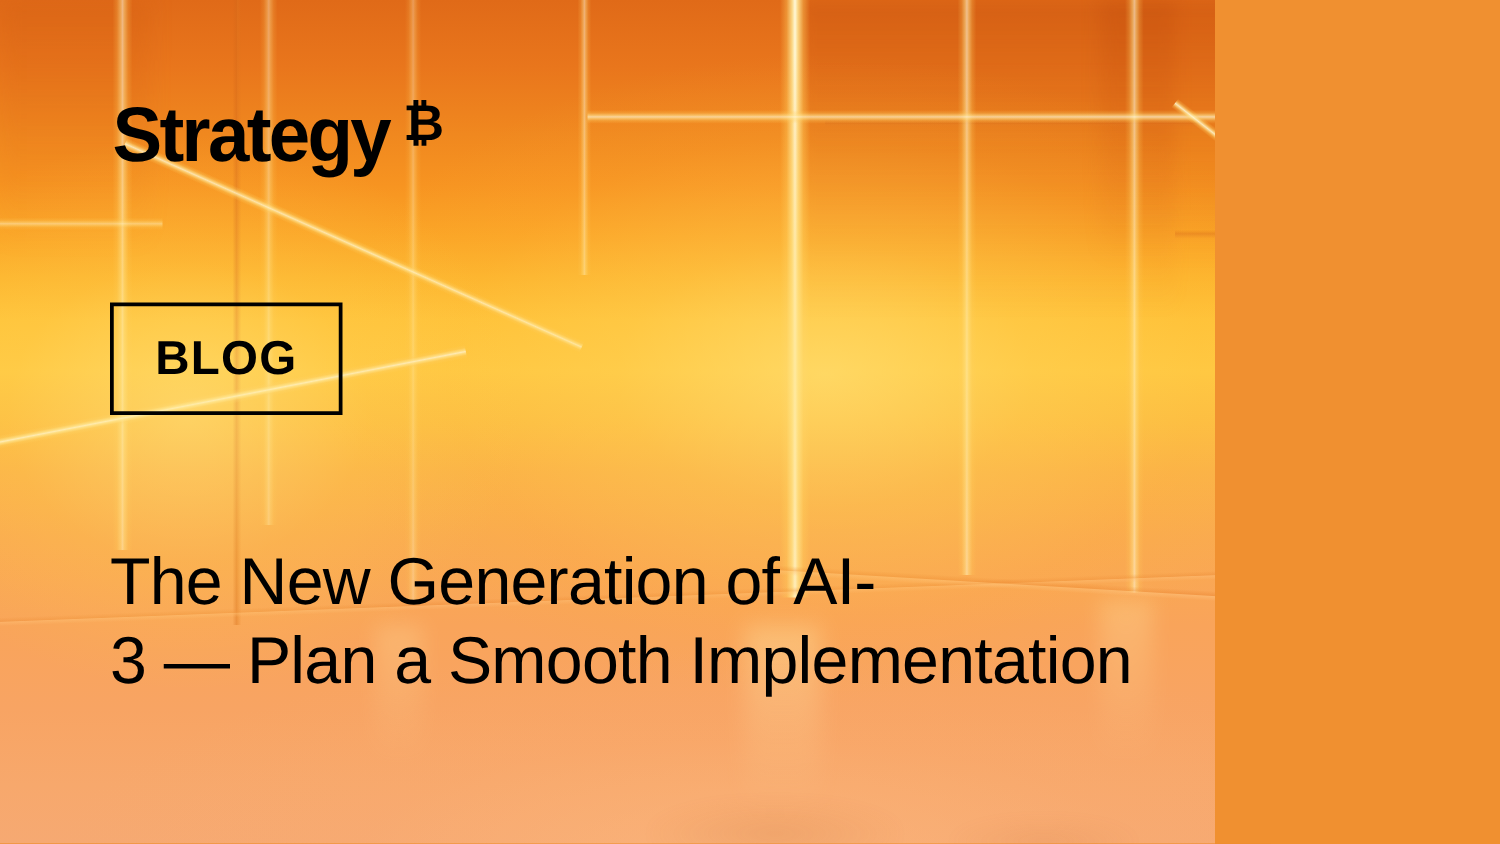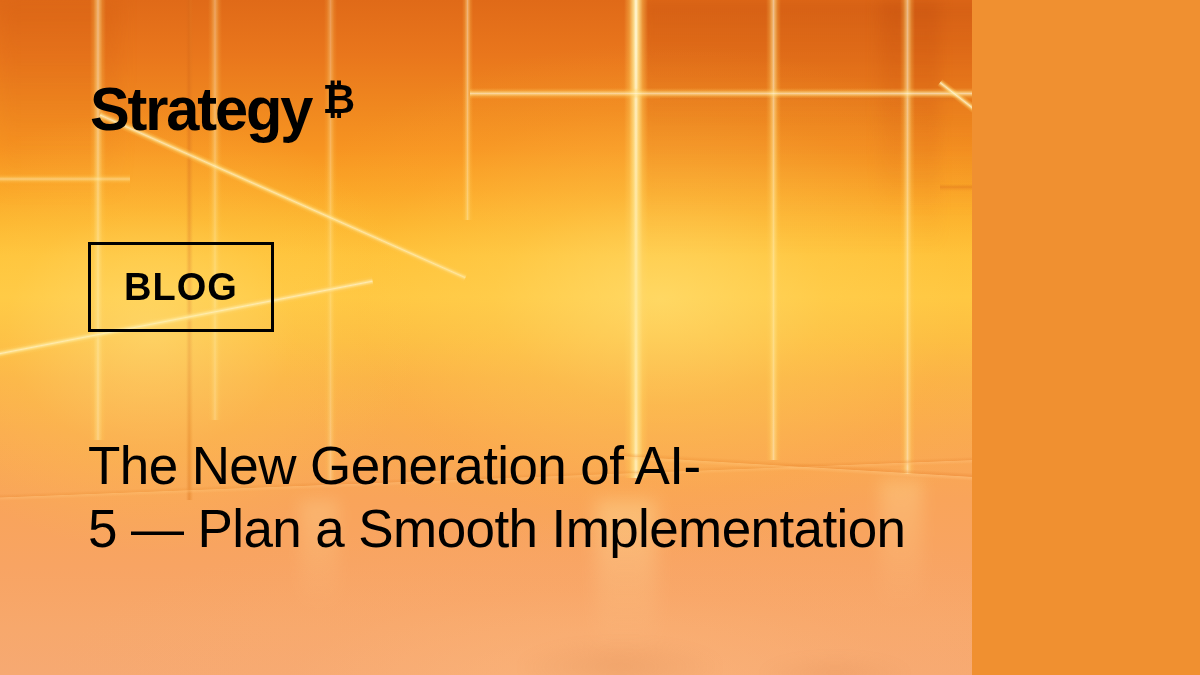--- a/index.html
+++ b/index.html
@@ -269,17 +269,17 @@
       <span class="logo-word">Strategy</span>
       <span class="logo-btc">₿</span>
     </div>
 
     <div class="badge">
       <span class="badge-label">BLOG</span>
     </div>
 
     <h1 class="headline">
       <span class="hl-line">The New Generation of AI-</span>
-      <span class="hl-line">5 — Plan a Smooth Implementation</span>
+      <span class="hl-line">3 — Plan a Smooth Implementation</span>
     </h1>
 
   </div>
 </div>
 
 </body></html>

